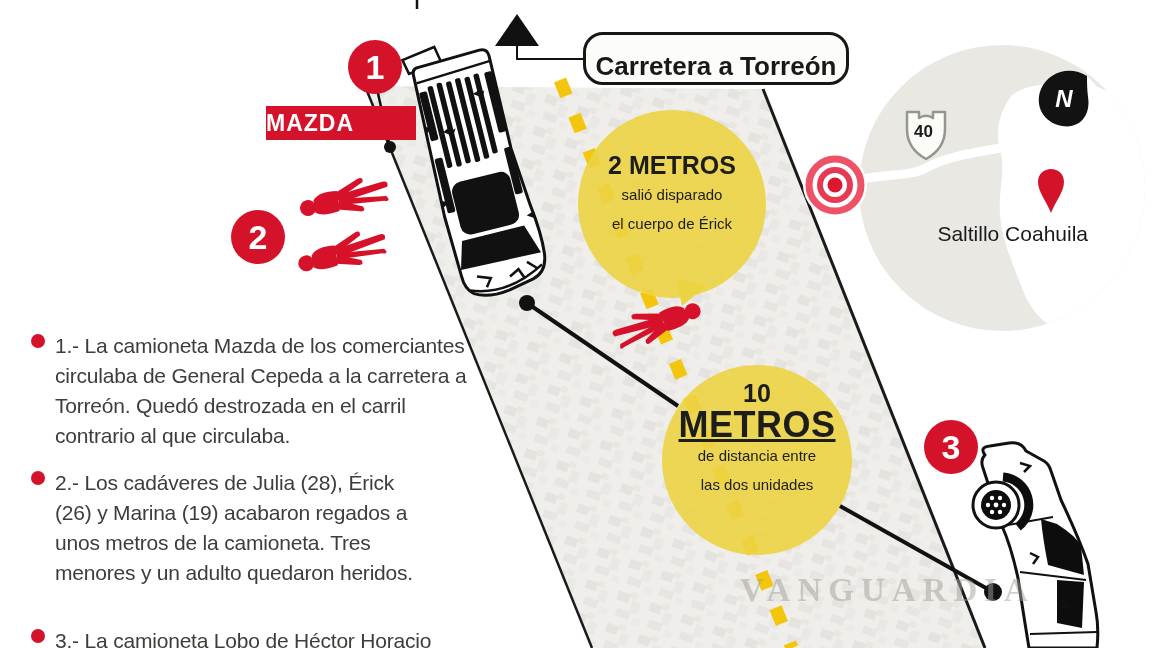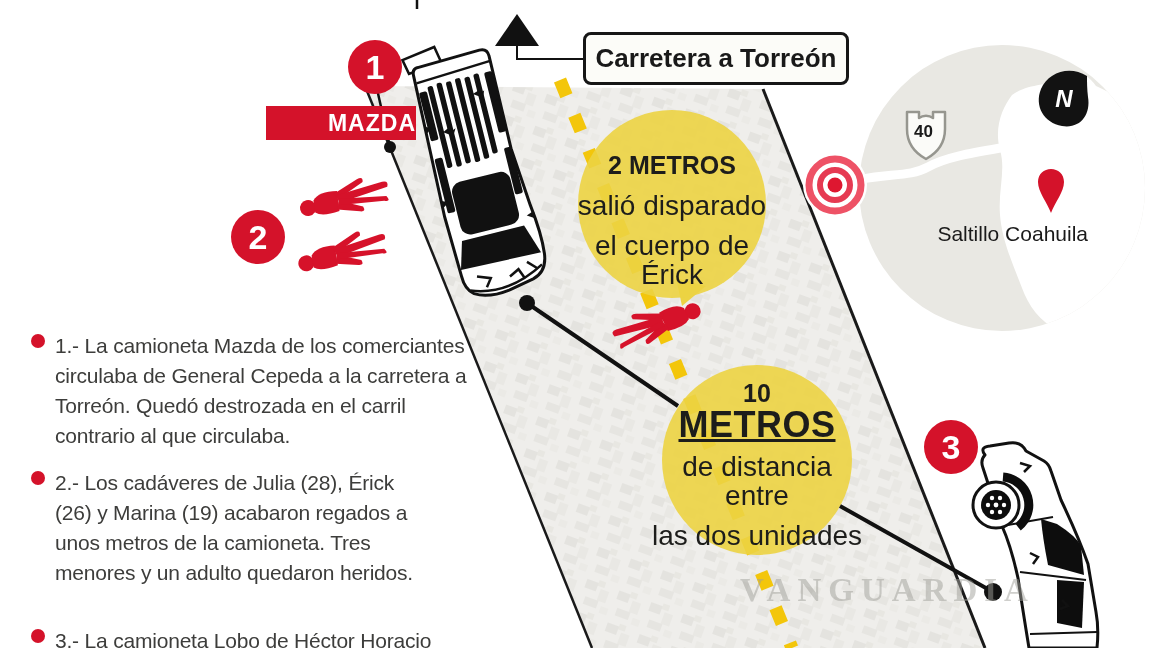--- a/index.html
+++ b/index.html
@@ -6,29 +6,29 @@
   #canvas{position:relative;width:1152px;height:648px;background:#fff;overflow:hidden;
           font-family:"Liberation Sans",sans-serif;}
   #scene{position:absolute;left:0;top:0;width:1152px;height:648px;}
   .abs{position:absolute;}
   
   .marker{width:54px;height:54px;border-radius:50%;background:#d4122a;color:#fff;
           display:flex;align-items:center;justify-content:center;
           font-size:34px;font-weight:bold;}
   
   .plate{background:#d4122a;color:#fff;font-weight:bold;font-size:23px;letter-spacing:1px;
-         display:flex;align-items:center;justify-content:flex-end;}
-  
-  .roadsign{border:3px solid #161616;border-radius:8px;background:#fcfcf8;color:#191919;
-            font-size:26px;font-weight:bold;display:flex;align-items:center;justify-content:center;}
+         display:flex;align-items:center;justify-content:flex-start;}
+  
+  .roadsign{border:3px solid #161616;border-radius:20px;background:#fcfcf8;color:#191919;
+            font-size:26px;font-weight:bold;display:flex;align-items:flex-end;justify-content:center;}
   
   .callout{color:#1d1d1b;text-align:center;}
   .callout .big{font-weight:bold;font-size:25px;line-height:30px;}
   .callout .big2{font-weight:bold;font-size:36px;line-height:33px;letter-spacing:0.5px;text-decoration:underline;}
-  .callout .sub{font-size:28px;line-height:29px;margin-top:11px;}
+  .callout .sub{font-size:15px;line-height:29px;}
   
   .note{position:absolute;}
   .note .dot{position:absolute;left:0;top:8px;width:14px;height:14px;border-radius:50%;background:#d4122a;}
   .note p{margin:5px 0 0 24px;font-size:21px;line-height:30px;letter-spacing:-0.2px;color:#3d3d3b;}
   
   .maptext{color:#1a1a1a;font-size:21px;text-align:right;}
   .shieldnum{color:#1a1a1a;font-size:17px;font-weight:bold;text-align:center;}
   .compassN{color:#fff;font-size:24px;font-weight:bold;font-style:italic;text-align:center;}
   .watermark{font-family:"Liberation Serif",serif;font-weight:bold;font-size:33px;
              letter-spacing:7px;color:rgba(160,160,154,0.5);white-space:nowrap;}

